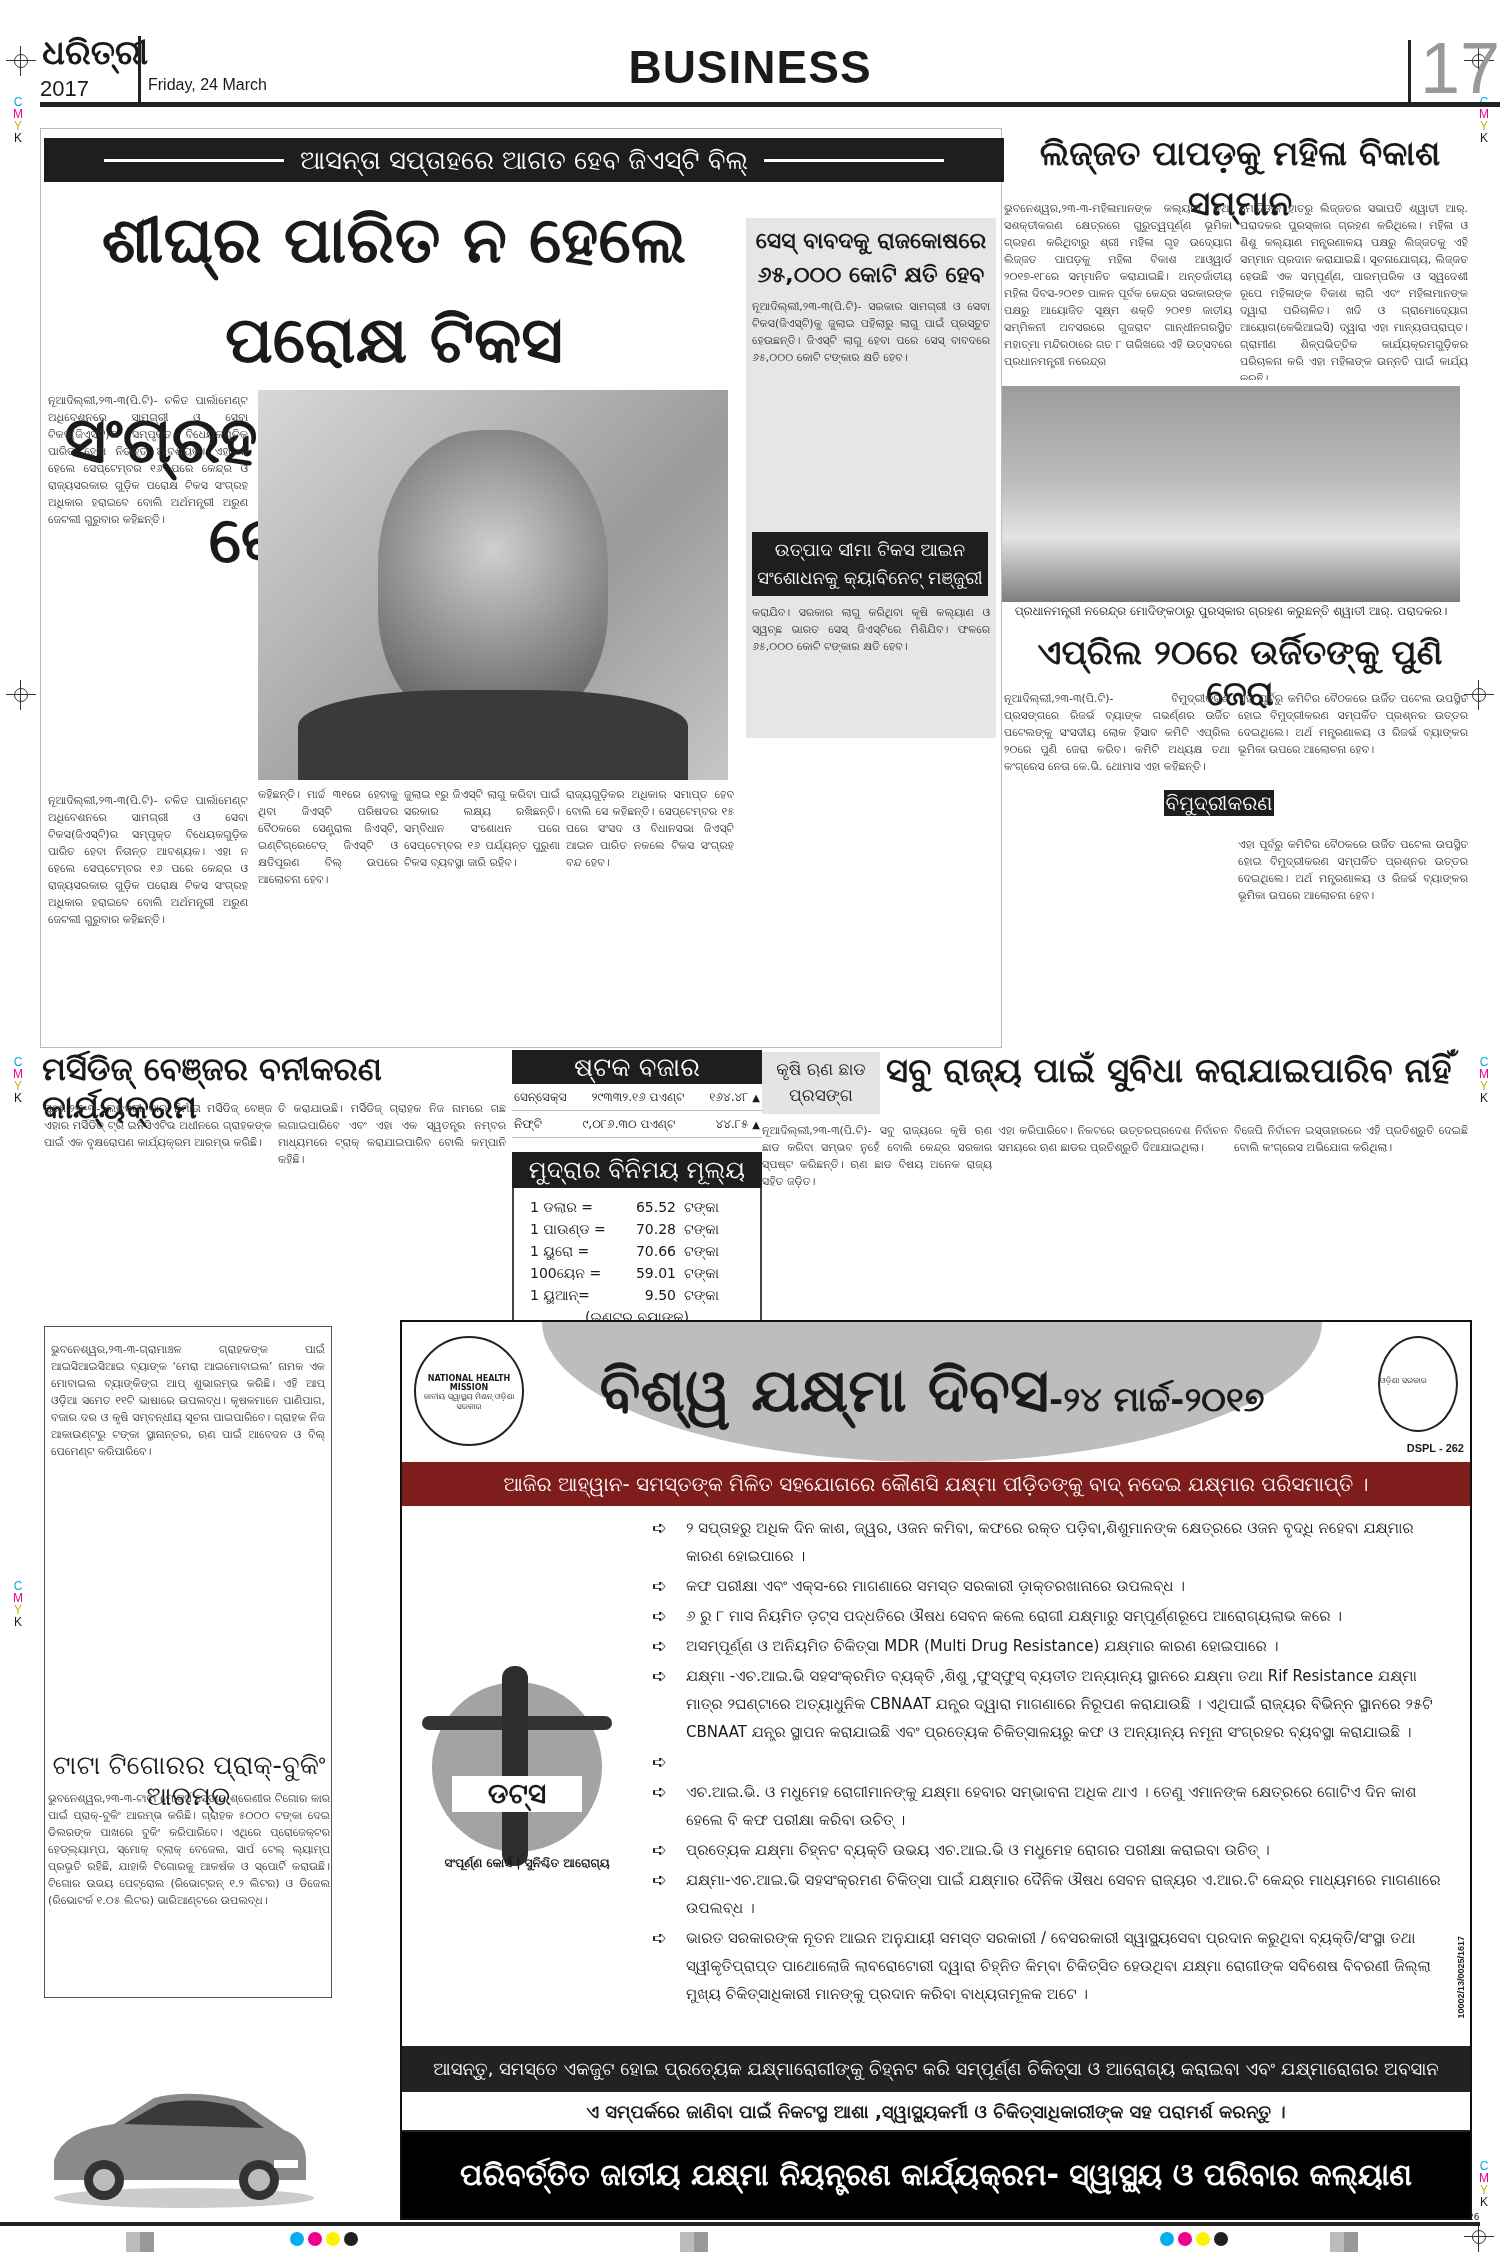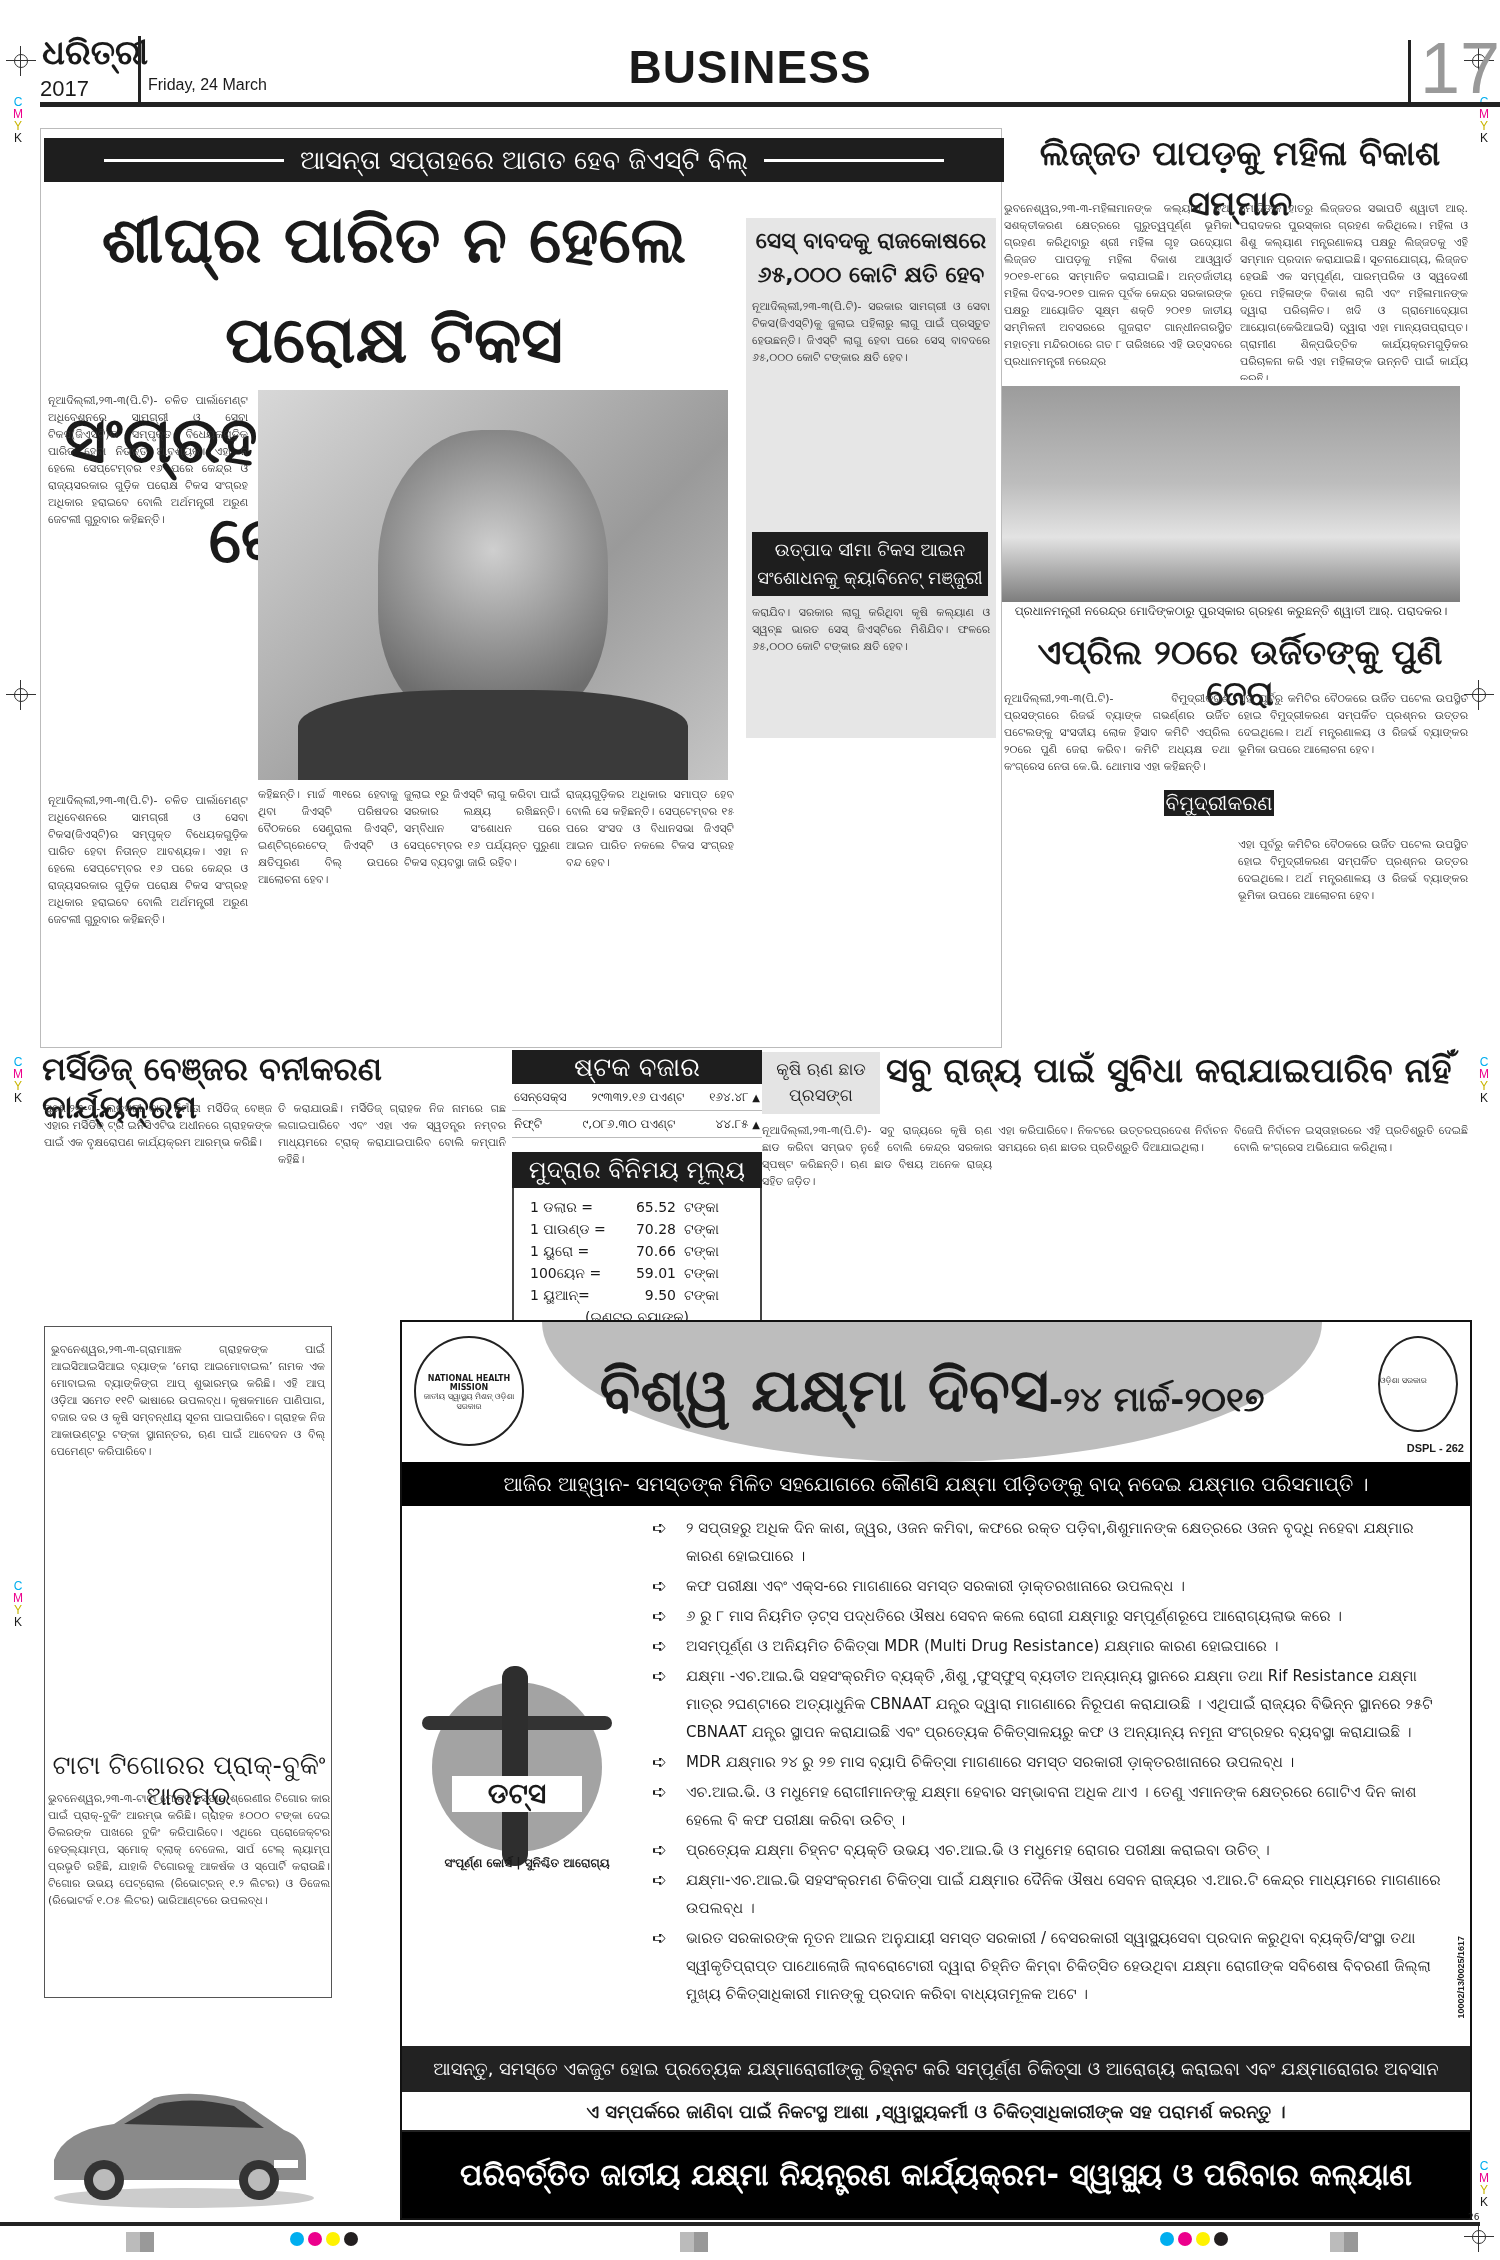--- a/index.html
+++ b/index.html
@@ -53,21 +53,21 @@
   .tata-headline { left:44px; top:1750px; width:290px; font-size:26px; text-align:center; }
   .car { left:44px; top:2080px; width:270px; height:130px; }
   .ad { left:400px; top:1320px; width:1072px; height:900px; border:2px solid #111; }
   .ad-top { position:absolute; left:0; top:0; width:100%; height:140px; background:#fff; }
   .ad-arc { position:absolute; left:140px; top:0; width:780px; height:140px; background:#bdbdbd; border-radius:0 0 50% 50%/0 0 100% 100%; }
   .ad-title { position:absolute; left:140px; top:8px; width:780px; text-align:center; font-size:60px; font-weight:bold; line-height:120px; }
   .ad-title small { font-size:34px; }
   .nhm-logo { position:absolute; left:12px; top:14px; width:110px; height:110px; border-radius:50%; border:2px solid #222; font-size:8px; text-align:center; padding-top:36px; }
   .odisha-logo { position:absolute; right:12px; top:14px; width:80px; height:96px; border-radius:50%; border:2px solid #222; font-size:8px; text-align:left; padding-top:38px; }
   .dspl { position:absolute; right:6px; top:120px; font-family:"Liberation Sans",sans-serif; font-size:11px; font-weight:bold; }
-  .ad-callout { position:absolute; left:0; top:140px; width:100%; height:44px; background:#000000; color:#fff; font-size:20px; line-height:44px; text-align:center; }
+  .ad-callout { position:absolute; left:0; top:140px; width:100%; height:44px; background:#7f1d1d; color:#fff; font-size:20px; line-height:44px; text-align:center; }
   .ad-body { position:absolute; left:0; top:184px; width:100%; height:540px; }
   .dots-logo { position:absolute; left:20px; top:160px; width:210px; height:230px; }
   .dots-circle { position:absolute; left:10px; top:16px; width:170px; height:170px; border-radius:50%; background:#a3a3a3; }
   .dots-man { position:absolute; left:80px; top:0; width:26px; height:200px; background:#2e2e2e; border-radius:12px; }
   .dots-arms { position:absolute; left:0; top:50px; width:190px; height:14px; background:#333; border-radius:7px; }
   .dots-text { position:absolute; left:30px; top:110px; width:130px; height:36px; background:#fff; font-size:28px; font-weight:bold; text-align:center; line-height:36px; }
   .dots-tag { position:absolute; left:0; top:190px; width:210px; text-align:center; font-size:12px; font-weight:bold; }
   .ad-list { position:absolute; left:250px; top:8px; width:790px; }
   .ad-item { display:flex; gap:14px; font-size:15px; line-height:28px; margin-bottom:2px; }
   .ad-item .arrow { font-size:18px; width:20px; flex:none; }
@@ -290,21 +290,20 @@
       <div class="ad-item">
           <span class="arrow">➪</span>
           <span>ଅସମ୍ପୂର୍ଣ୍ଣ ଓ ଅନିୟମିତ ଚିକିତ୍ସା MDR (Multi Drug Resistance) ଯକ୍ଷ୍ମାର କାରଣ ହୋଇପାରେ ।</span>
         </div>
       <div class="ad-item">
           <span class="arrow">➪</span>
           <span>ଯକ୍ଷ୍ମା -ଏଚ.ଆଇ.ଭି ସହସଂକ୍ରମିତ ବ୍ୟକ୍ତି ,ଶିଶୁ ,ଫୁସ୍‌ଫୁସ୍ ବ୍ୟତୀତ ଅନ୍ୟାନ୍ୟ ସ୍ଥାନରେ ଯକ୍ଷ୍ମା ତଥା Rif Resistance ଯକ୍ଷ୍ମା ମାତ୍ର ୨ଘଣ୍ଟାରେ ଅତ୍ୟାଧୁନିକ CBNAAT ଯନ୍ତ୍ର ଦ୍ୱାରା ମାଗଣାରେ ନିରୂପଣ କରାଯାଉଛି । ଏଥିପାଇଁ ରାଜ୍ୟର ବିଭିନ୍ନ ସ୍ଥାନରେ ୨୫ଟି CBNAAT ଯନ୍ତ୍ର ସ୍ଥାପନ କରାଯାଇଛି ଏବଂ ପ୍ରତ୍ୟେକ ଚିକିତ୍ସାଳୟରୁ କଫ ଓ ଅନ୍ୟାନ୍ୟ ନମୂନା ସଂଗ୍ରହର ବ୍ୟବସ୍ଥା କରାଯାଇଛି ।</span>
         </div>
       <div class="ad-item">
           <span class="arrow">➪</span>
-          <span>MDR ଯକ୍ଷ୍ମାର ୨୪ ରୁ ୨୭ ମାସ ବ୍ୟାପି ଚିକିତ୍ସା ମାଗଣାରେ ସମସ୍ତ ସରକାରୀ ଡ଼ାକ୍ତରଖାନାରେ ଉପଲବ୍ଧ ।</span>
         </div>
       <div class="ad-item">
           <span class="arrow">➪</span>
           <span>ଏଚ.ଆଇ.ଭି. ଓ ମଧୁମେହ ରୋଗୀମାନଙ୍କୁ ଯକ୍ଷ୍ମା ହେବାର ସମ୍ଭାବନା ଅଧିକ ଥାଏ । ତେଣୁ ଏମାନଙ୍କ କ୍ଷେତ୍ରରେ ଗୋଟିଏ ଦିନ କାଶ ହେଲେ ବି କଫ ପରୀକ୍ଷା କରିବା ଉଚିତ୍ ।</span>
         </div>
       <div class="ad-item">
           <span class="arrow">➪</span>
           <span>ପ୍ରତ୍ୟେକ ଯକ୍ଷ୍ମା ଚିହ୍ନଟ ବ୍ୟକ୍ତି ଉଭୟ ଏଚ.ଆଇ.ଭି ଓ ମଧୁମେହ ରୋଗର ପରୀକ୍ଷା କରାଇବା ଉଚିତ୍ ।</span>
         </div>
       <div class="ad-item">

